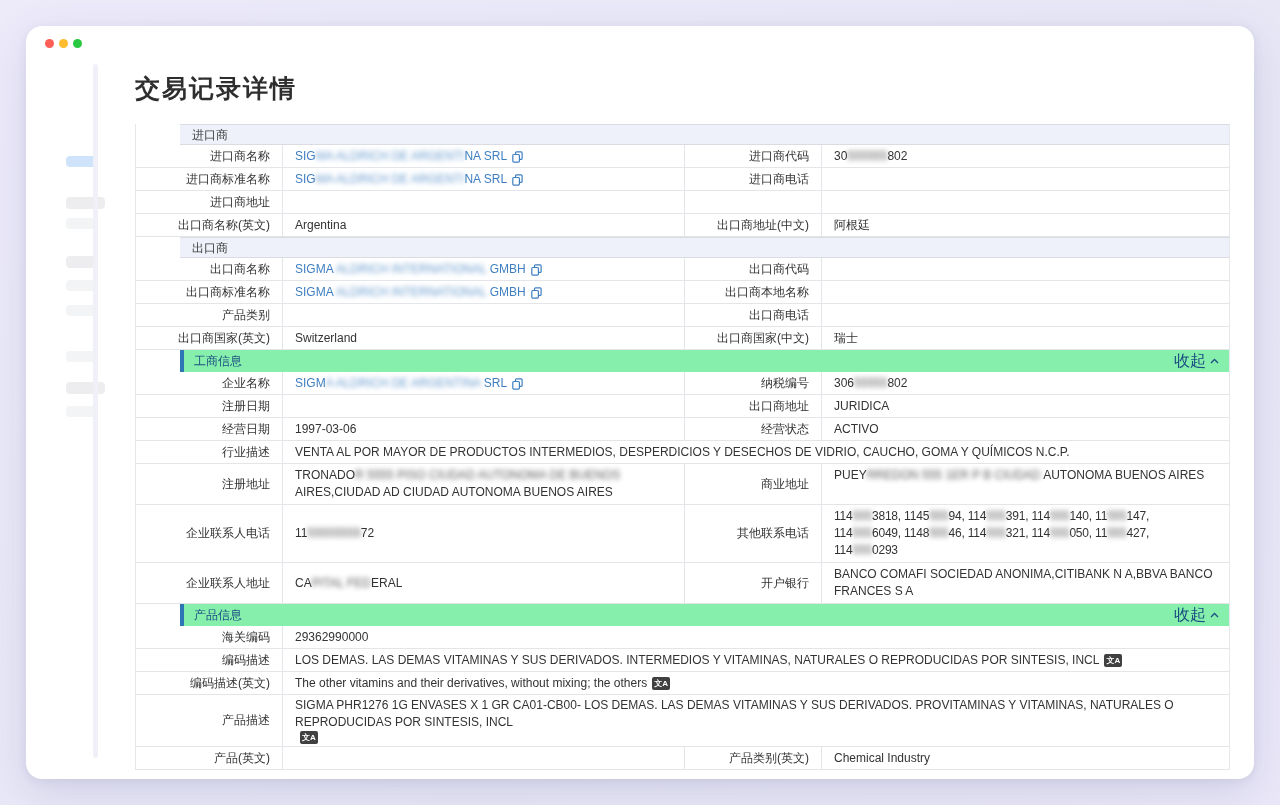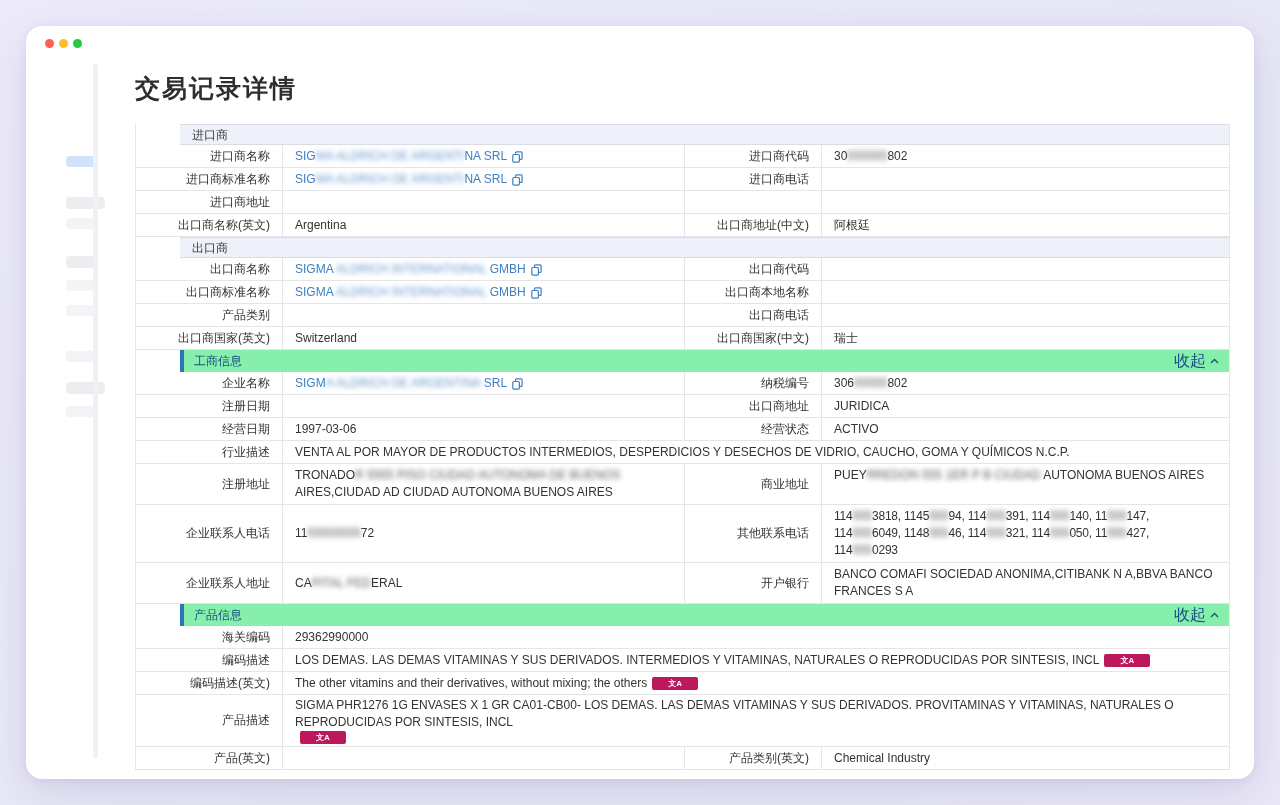--- a/index.html
+++ b/index.html
@@ -58,23 +58,23 @@
   .cell.label { justify-content: flex-end; text-align: right; font-weight: normal; white-space: nowrap; }
   .cell.wrap { display: block; padding-top: 3px; padding-bottom: 3px; }
   .cell.phones { letter-spacing: -0.2px; }
 
   .link { color: #3f7fc1; cursor: pointer; }
   .redacted { filter: blur(2.6px); opacity: .8; }
 
   .copy-icon { display: inline-flex; margin-left: 5px; cursor: pointer; position: relative; top: 1px; }
   .xlate-icon {
     display: inline-block; min-width: 13px; height: 13px; margin-left: 5px;
-    background: #be185d; border-radius: 2px; color: #fff;
+    background: #404040; border-radius: 2px; color: #fff;
     font-size: 8px; line-height: 13px; text-align: center; font-weight: bold;
-    cursor: pointer; padding: 0 16px; vertical-align: middle;
+    cursor: pointer; padding: 0 2px; vertical-align: middle;
   }
   .inline-val { display: inline; }
 </style>
 </head>
 <body>
 
 <div class="window">
 
   <div class="lights">
     <button class="light red"></button>

